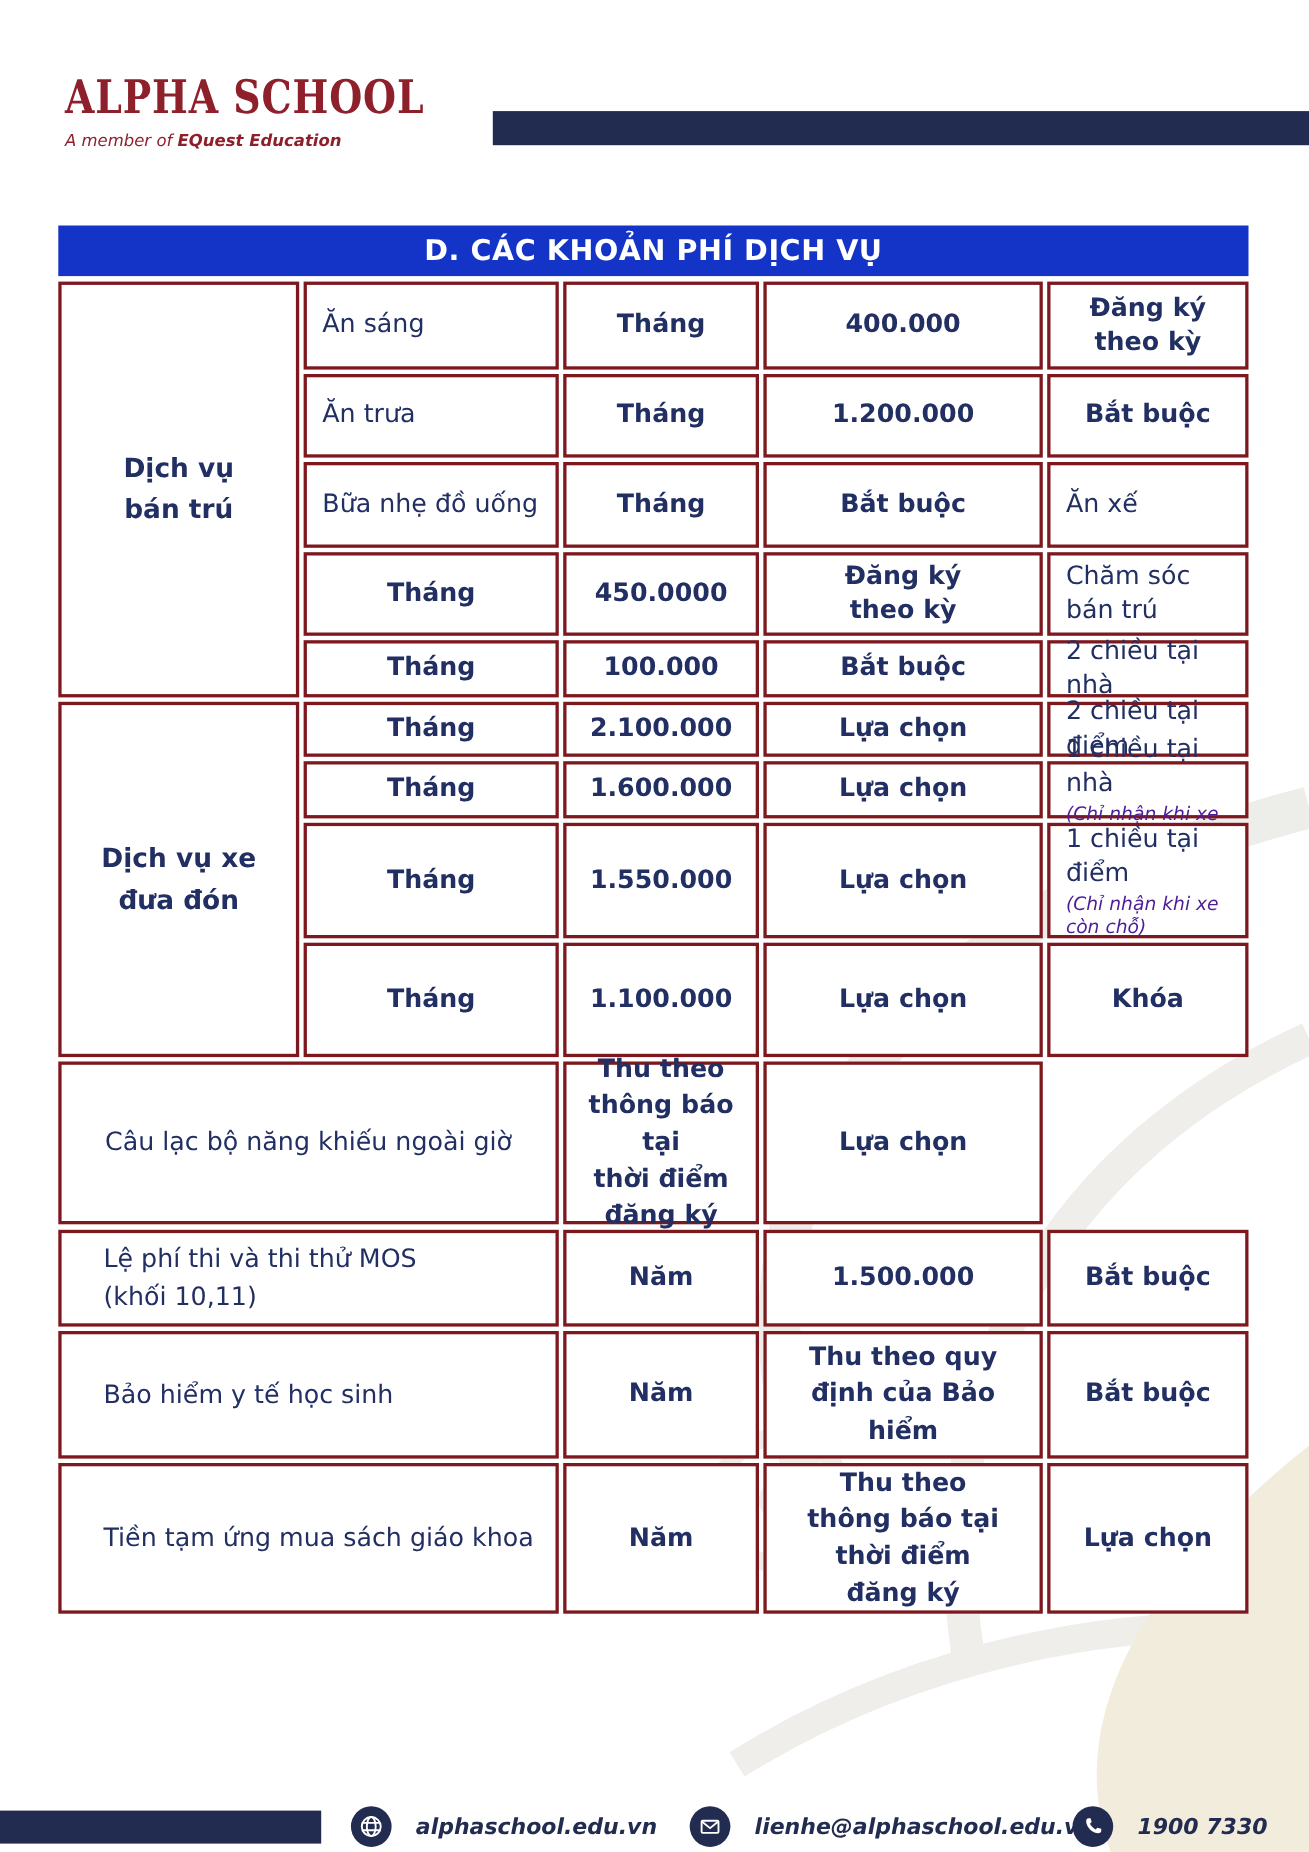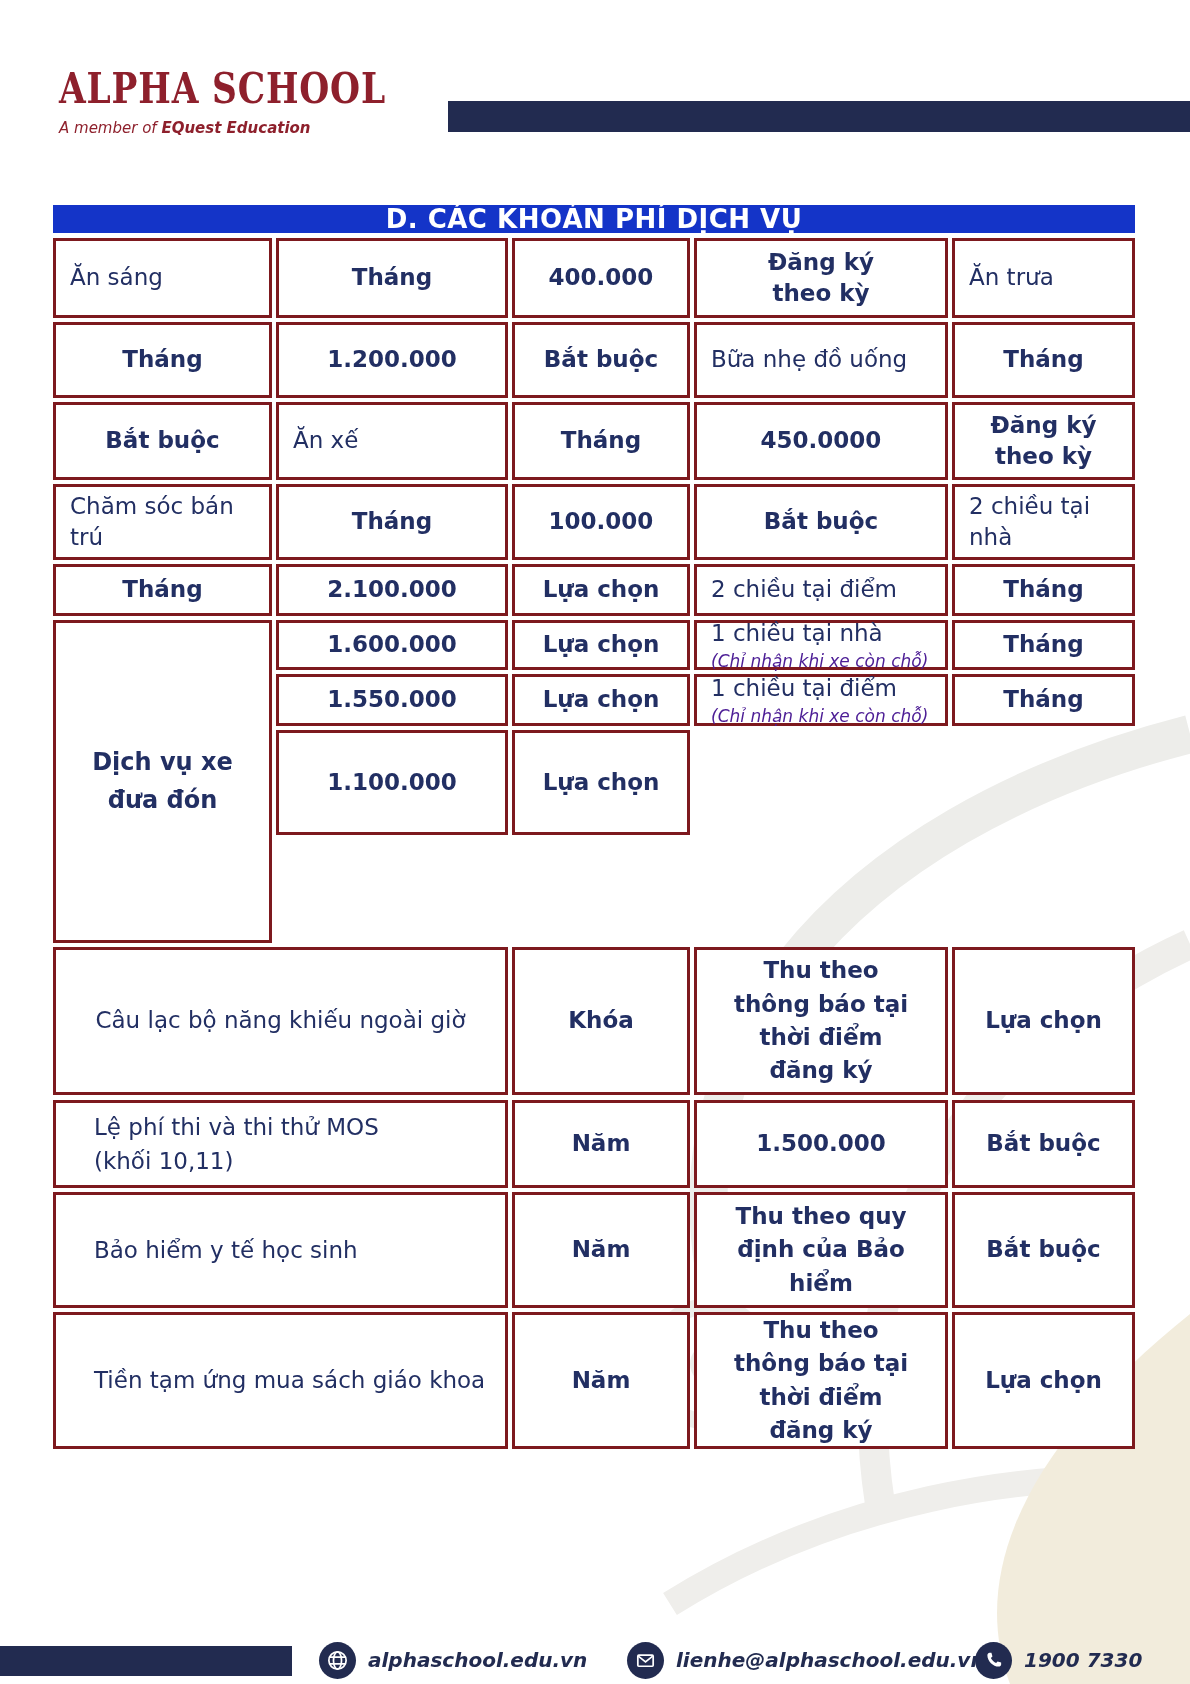--- a/index.html
+++ b/index.html
@@ -18,21 +18,21 @@
   .logo-tagline{font-size:15px;font-style:italic;margin-top:7px;white-space:nowrap}
   .logo-tagline b{font-weight:700}
   .accent-bar{position:absolute;left:448px;top:101px;right:0;height:31px;background:#222b50}
 
   
   .watermark{position:absolute;right:0;bottom:0;z-index:0;pointer-events:none}
 
   
   .sheet{position:absolute;left:53px;top:205px;width:1082px;z-index:1}
   .band{
-    height:28px;background:#1434c8;color:#ffffff;display:flex;align-items:center;
+    height:46px;background:#1434c8;color:#ffffff;display:flex;align-items:center;
     justify-content:center;font-weight:700;font-size:26px;letter-spacing:.5px;
   }
   .grid{
     display:grid;grid-template-columns:219px 232px 178px 254px 183px;gap:4px;margin-top:5px;
   }
   #gridD{grid-template-rows:80px 76px 78px 76px 52px 50px 52px 105px 104px 148px}
   #gridE{grid-template-rows:88px 116px 137px}
   .bandE{margin-top:6px}
 
   .cell{
@@ -44,21 +44,21 @@
   .cell.item .note{font-style:italic;font-size:17px;font-weight:400;color:#4c1d95;margin-top:2px;line-height:1.2}
   .cell.glabel{font-weight:700;font-size:24px;line-height:1.55}
   .cell.club{grid-column:1/3;font-weight:400}
   .cell.eitem{grid-column:1/3;align-items:flex-start;text-align:left;padding-left:38px;font-weight:400;line-height:1.5}
   .cell.tall{line-height:1.45}
   .g1{grid-row:1/6;grid-column:1}
   .g2{grid-row:6/10;grid-column:1}
 
   
   .footer-bar{position:absolute;left:0;top:1646px;width:292px;height:30px;background:#222b50;z-index:1}
-  .contact{position:absolute;top:1641px;height:38px;display:flex;align-items:center;gap:12px;color:#222b50;z-index:1}
+  .contact{position:absolute;top:1641px;height:38px;display:flex;align-items:center;gap:22px;color:#222b50;z-index:1}
   .c1{left:319px}.c2{left:627px}.c3{left:975px}
   .ic{width:37px;height:37px;border-radius:50%;background:#222b50;display:flex;align-items:center;justify-content:center;flex:0 0 auto}
   .ctxt{font-size:20px;font-weight:700;font-style:italic;white-space:nowrap}
 </style>
 </head>
 <body>
 
 <svg class="watermark" width="780" height="1060" viewBox="0 0 780 1060">
   <path d="M780 110 C 430 200, 230 430, 320 710" stroke="#ededea" stroke-width="38" fill="none"></path>
   <path d="M780 320 C 560 420, 430 620, 470 880" stroke="#efeeeb" stroke-width="30" fill="none"></path>
@@ -72,20 +72,22 @@
   <div class="logo-title">ALPHA SCHOOL</div>
   <div class="logo-tagline"><span>A member of </span><b>EQuest Education</b></div>
 </div>
 <div class="accent-bar"></div>
 
 <div class="sheet">
 
   <div class="band">D. CÁC KHOẢN PHÍ DỊCH VỤ</div>
 
   <div class="grid" id="gridD">
+    <div class="cell glabel g1">Dịch vụ
+bán trú</div>
 
     <div class="cell item">Ăn sáng</div>
     <div class="cell">Tháng</div>
     <div class="cell">400.000</div>
     <div class="cell">Đăng ký
 theo kỳ</div>
 
     <div class="cell item">Ăn trưa</div>
     <div class="cell">Tháng</div>
     <div class="cell">1.200.000</div>
@@ -128,22 +130,22 @@
     <div class="cell">Lựa chọn</div>
 
     <div class="cell item">
       <div>1 chiều tại điểm</div>
       <div class="note">(Chỉ nhận khi xe còn chỗ)</div>
     </div>
     <div class="cell">Tháng</div>
     <div class="cell">1.100.000</div>
     <div class="cell">Lựa chọn</div>
 
+    <div class="cell">Khóa</div>
     <div class="cell club">Câu lạc bộ năng khiếu ngoài giờ</div>
-    <div class="cell">Khóa</div>
     <div class="cell tall">Thu theo
 thông báo tại
 thời điểm
 đăng ký</div>
     <div class="cell">Lựa chọn</div>
   </div>
 
 
   <div class="grid" id="gridE">
     <div class="cell eitem">Lệ phí thi và thi thử MOS

